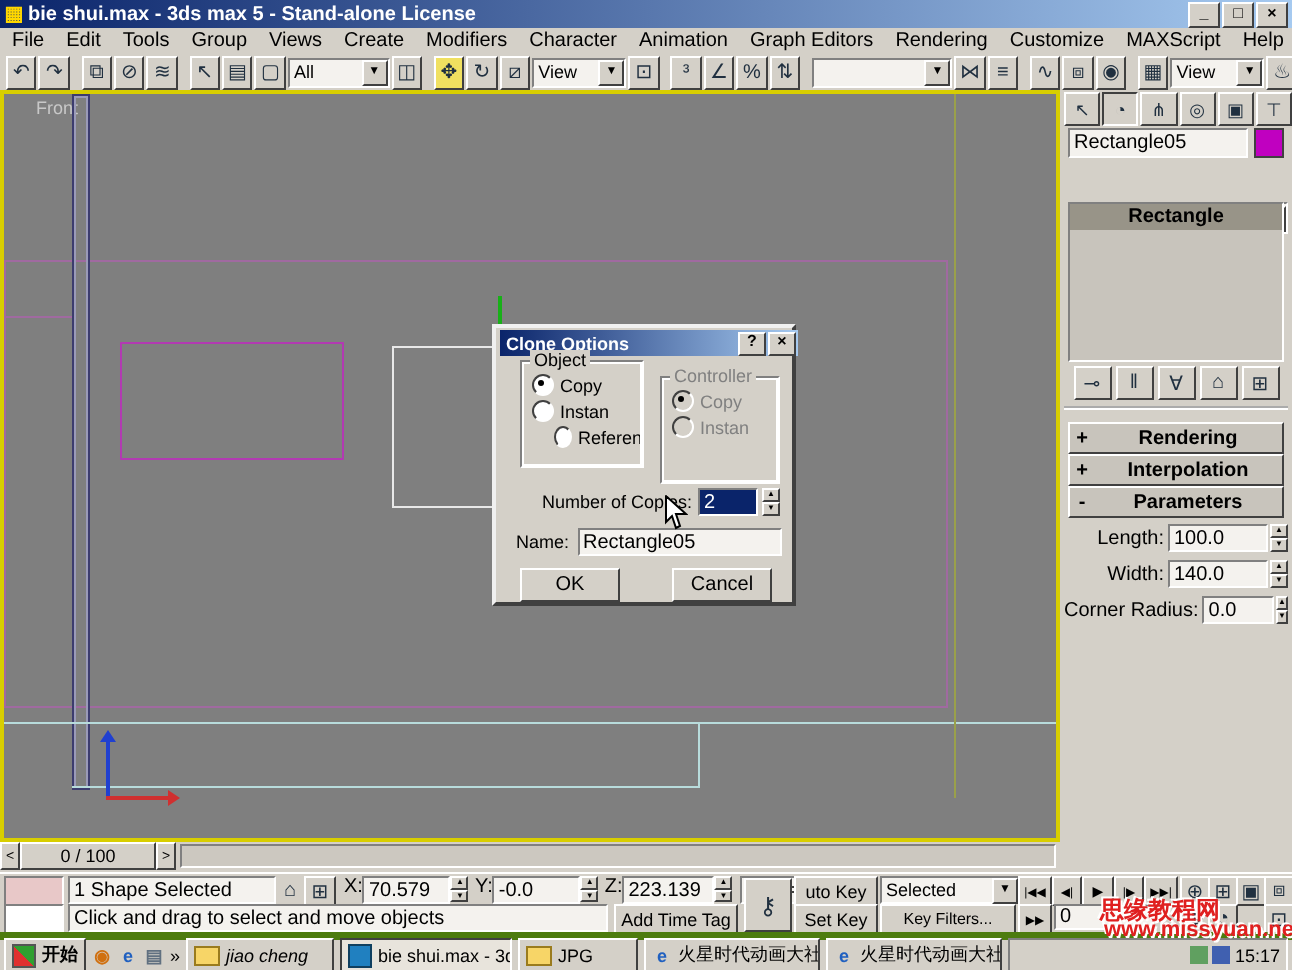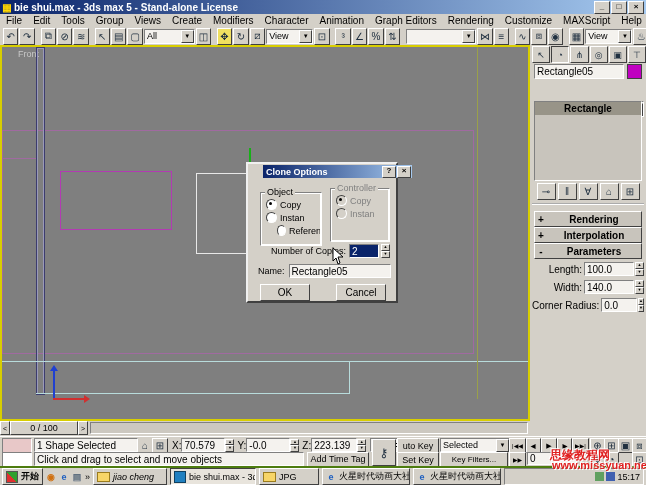--- a/index.html
+++ b/index.html
@@ -44,38 +44,38 @@
   .rollout{left:4px;width:106px;height:14px;background:#c8c4bc;border:1px solid;
            border-color:#fff #404040 #404040 #fff;display:flex;align-items:center;
            font-weight:bold;font-size:10px;}
   .rollout .pm{width:12px;text-align:center;font-weight:bold;}
   .prow{left:2px;width:112px;height:16px;display:flex;align-items:center;justify-content:flex-end;font-size:10px;}
   .prow .lbl{margin-right:2px;white-space:nowrap;}
   .prow .val{width:44px;height:12px;}
   
   #dialog{left:246px;top:162px;width:152px;height:141px;background:#d4d0c8;
           border:2px solid;border-color:#f0f0f0 #404040 #404040 #f0f0f0;box-sizing:border-box;z-index:20;}
-  #dlg-title{left:15px;top:1px;width:146px;height:13px;background:linear-gradient(90deg,#0a246a,#a6caf0);
+  #dlg-title{left:2px;top:1px;width:146px;height:13px;background:linear-gradient(90deg,#0a246a,#a6caf0);
              display:flex;align-items:center;color:#fff;font-weight:bold;font-size:9px;padding-left:3px;}
   .dbtn{width:12px;height:10px;background:#d4d0c8;color:#000;border:1px solid;
         border-color:#fff #404040 #404040 #fff;font-size:8px;line-height:8px;text-align:center;
         font-weight:bold;margin-left:1px;}
   .group{border:1px solid;border-color:#808080 #fff #fff #808080;outline:1px solid #fff;outline-offset:-2px;}
   .glegend{position:absolute;top:-6px;left:4px;background:#d4d0c8;padding:0 2px;font-size:9px;}
   .radio-row{display:flex;align-items:center;gap:3px;height:13px;font-size:9px;}
   .rdot{width:9px;height:9px;border-radius:50%;background:#fff;border:1px solid;
         border-color:#404040 #fff #fff #404040;position:relative;}
   .rdot.on:after{content:"";position:absolute;left:2px;top:2px;width:3px;height:3px;border-radius:50%;background:#000;}
   .disabled{color:#808080;}
   
   #timeslider{left:0;top:421px;width:530px;height:14px;background:#d4d0c8;display:flex;align-items:center;}
   #statusbar{left:0;top:436px;width:646px;height:30px;background:#d4d0c8;border-top:1px solid #fff;}
-  .srow{position:absolute;height:14px;display:flex;align-items:center;}
-  
-  #taskbar{left:0;top:466px;width:646px;height:19px;background:#d4d0c8;border-top:2px solid #4d7c0f;
+  .srow{position:absolute;height:14px;display:flex;}
+  
+  #taskbar{left:0;top:466px;width:646px;height:19px;background:#d4d0c8;border-top:4px solid #4d7c0f;
            display:flex;align-items:center;gap:3px;padding:0 2px;box-sizing:border-box;}
   .task{height:15px;background:#d4d0c8;border:1px solid;border-color:#fff #404040 #404040 #fff;
         font-size:9px;display:flex;align-items:center;gap:3px;padding:0 3px;overflow:hidden;white-space:nowrap;}
   .task.active{background:#e8e4dc;border-color:#404040 #fff #fff #404040;}
   .folder{width:11px;height:8px;background:#f7d567;border:1px solid #9a7b1d;flex:none;}
   .ie{width:10px;height:10px;border-radius:50%;color:#2060c0;font-weight:bold;font-size:9px;
       display:flex;align-items:center;justify-content:center;flex:none;}
   .wm{color:#e02020;font-weight:bold;z-index:40;text-shadow:1px 1px 0 #fff,-1px -1px 0 #fff;}
 </style>
 </head>
@@ -181,21 +181,21 @@
   </div>
 
   <div id="dialog" class="abs">
     <div id="dlg-title" class="abs">
       <span>Clone Options</span>
       <span style="margin-left:auto;display:flex;margin-right:1px;">
         <span class="dbtn">?</span>
         <span class="dbtn">×</span>
       </span>
     </div>
-    <div class="abs group" style="left:12px;top:28px;width:60px;height:52px;">
+    <div class="abs group" style="left:12px;top:16px;width:60px;height:52px;">
       <span class="glegend">Object</span>
       <div class="radio-row" style="margin:5px 0 0 5px;">
         <span class="rdot on"></span>
         <span>Copy</span>
       </div>
       <div class="radio-row" style="margin-left:5px;">
         <span class="rdot"></span>
         <span>Instan</span>
       </div>
       <div class="radio-row" style="margin-left:16px;">

